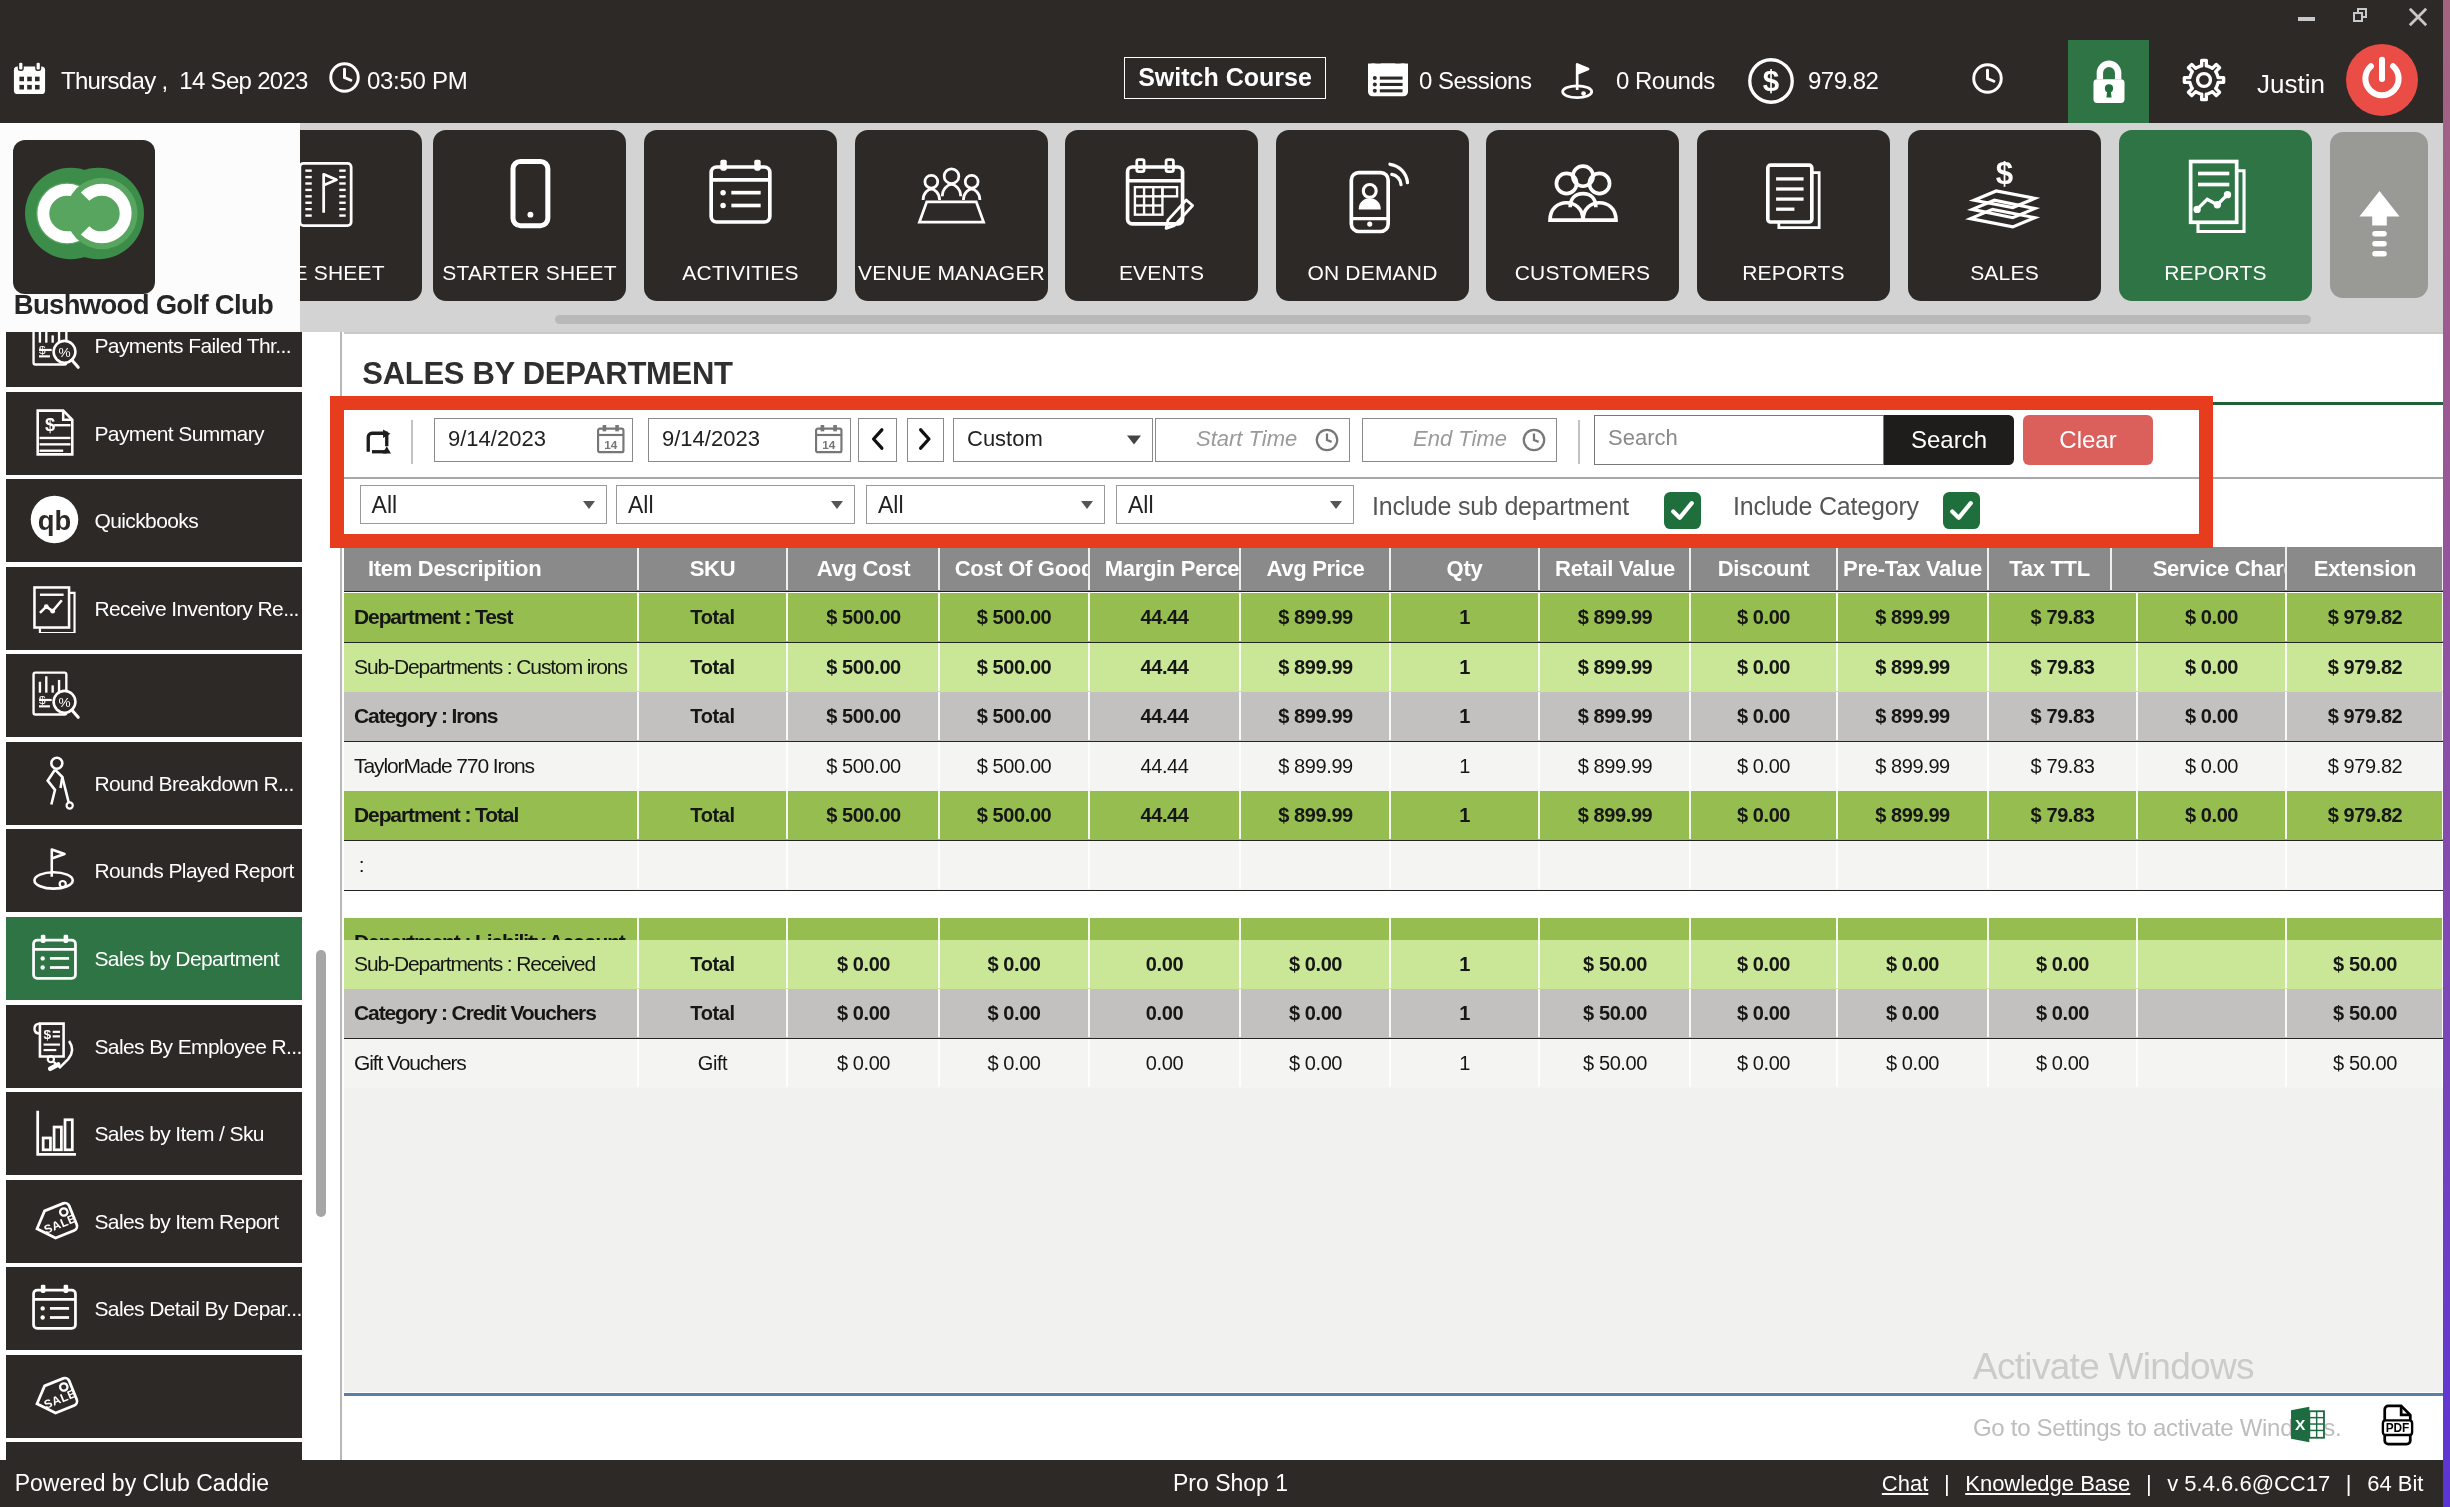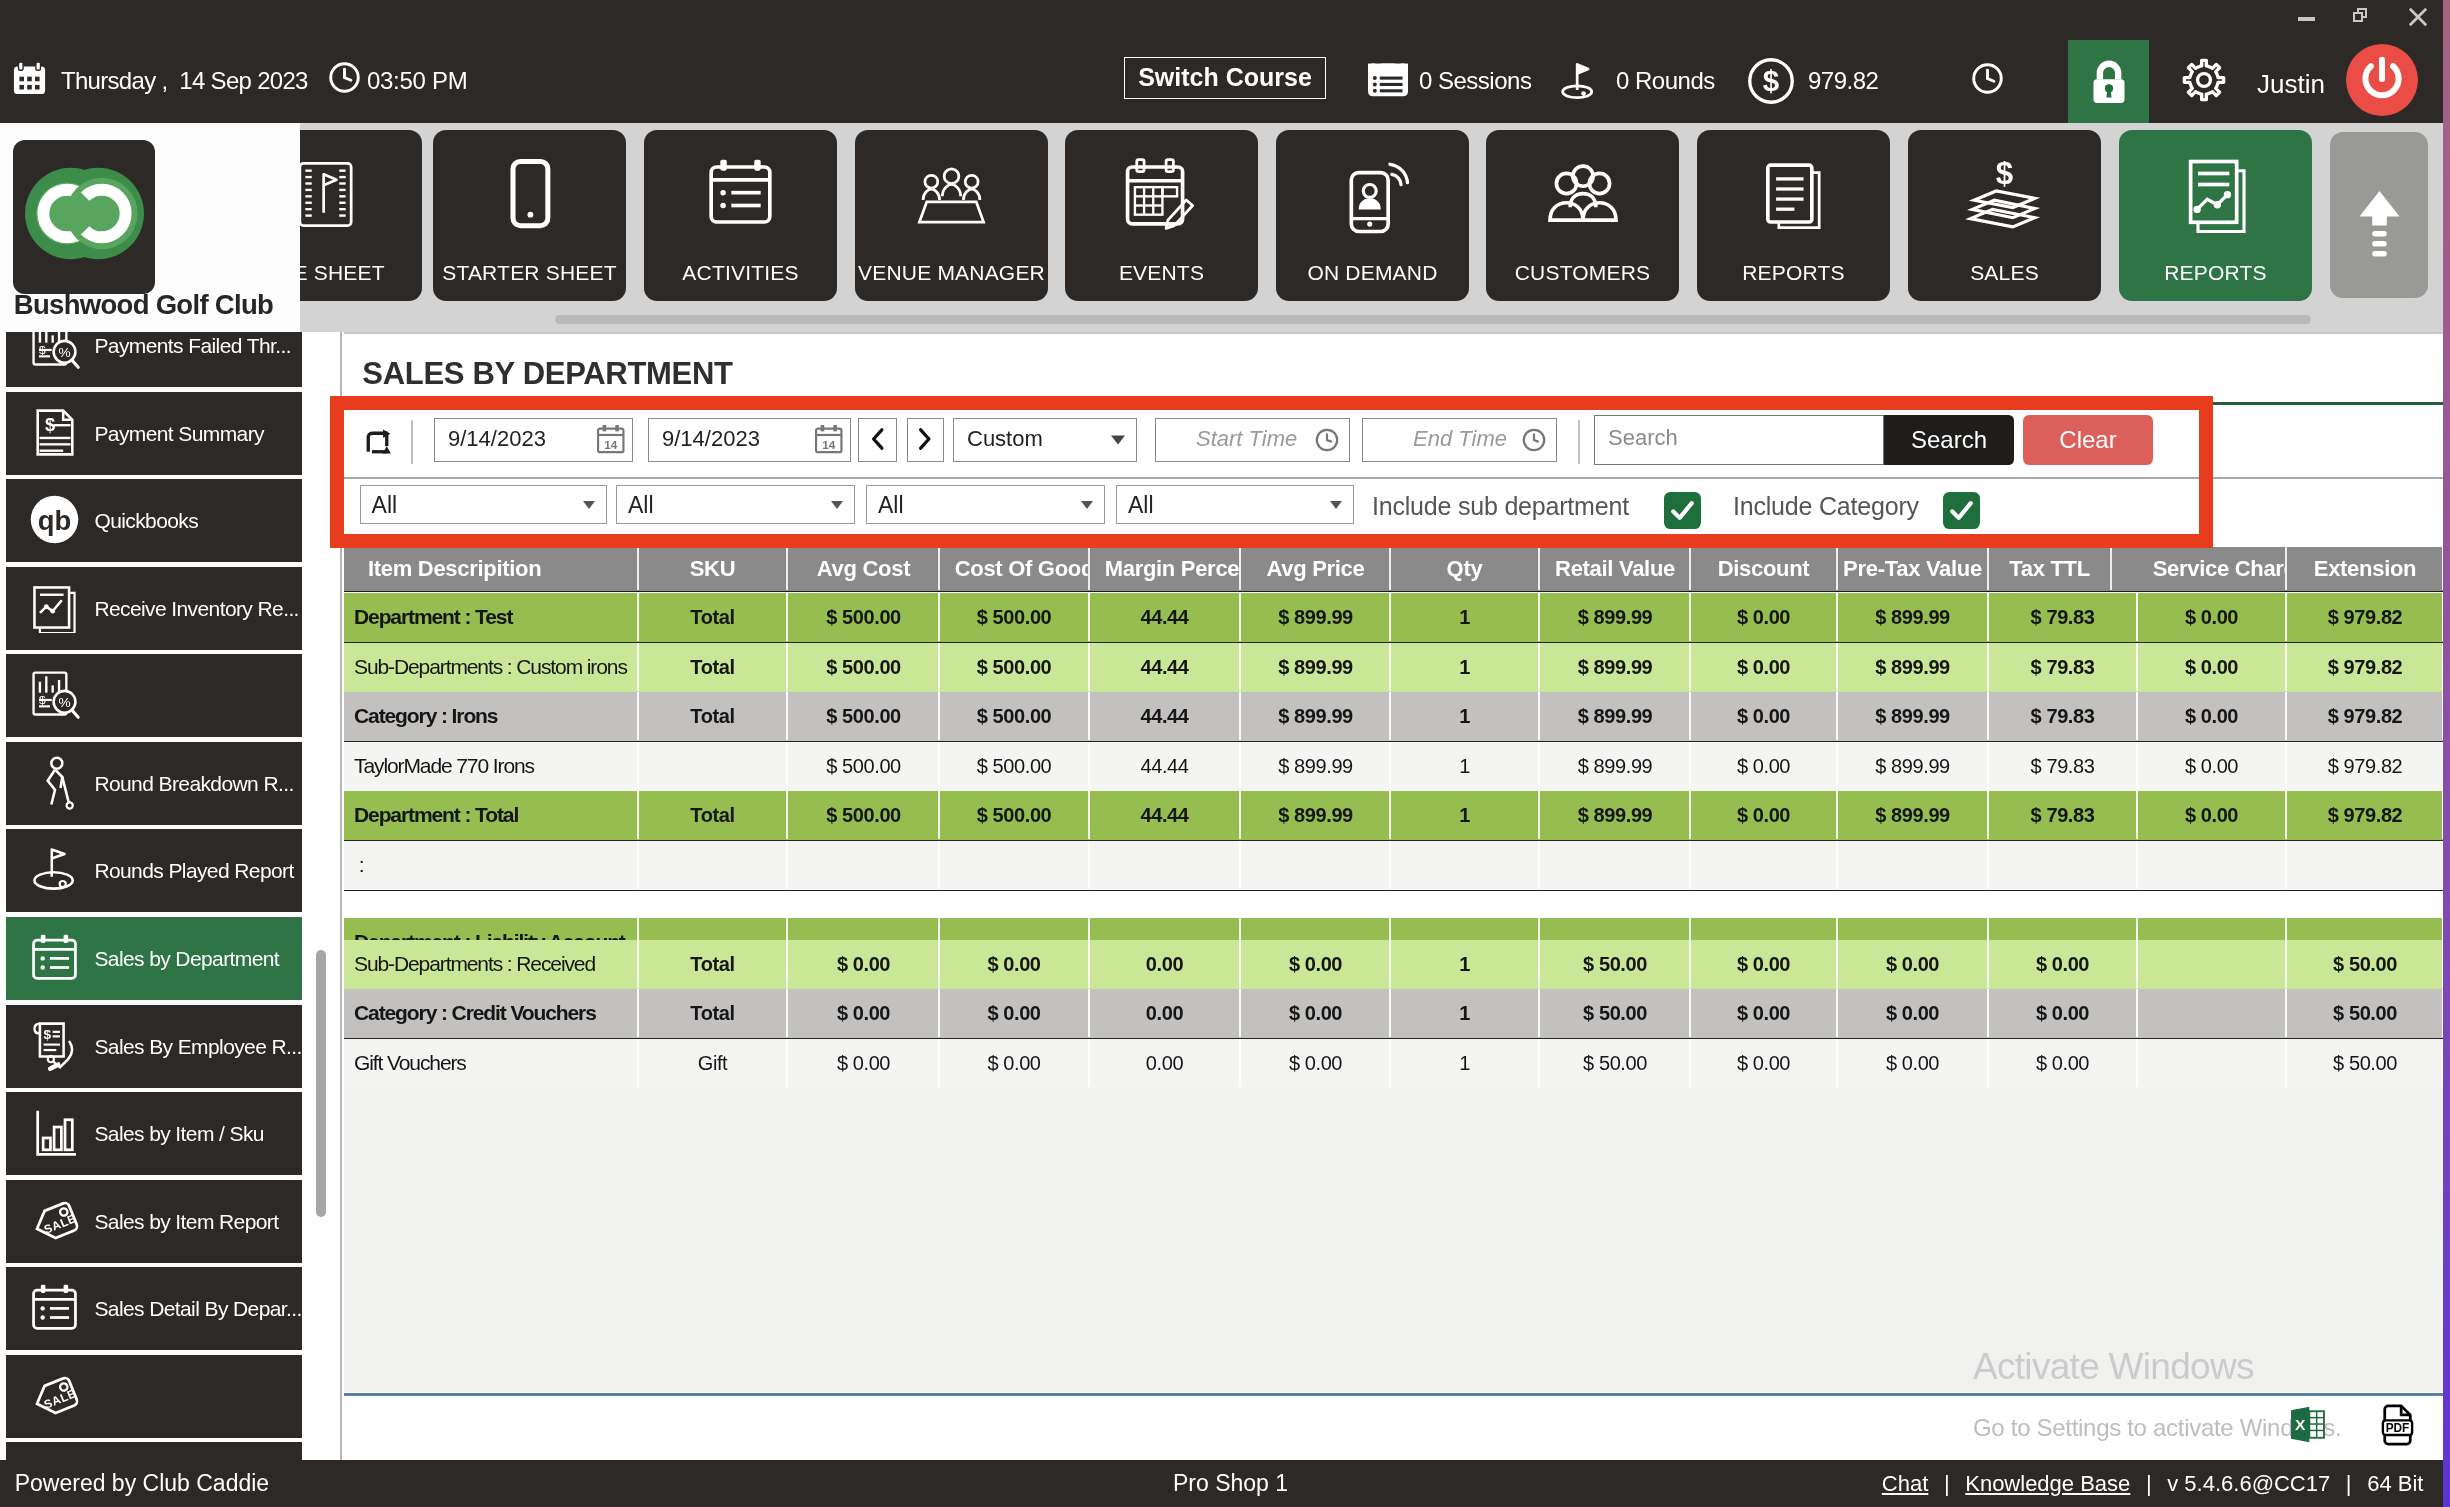--- a/index.html
+++ b/index.html
@@ -506,21 +506,21 @@
 <rect x="6" y="0" width="4" height="7" fill="#777"></rect>
             <rect x="20" y="0" width="4" height="7" fill="#777"></rect>
 <text x="15" y="26" font-size="13" font-weight="bold" fill="#777" text-anchor="middle" font-family="Liberation Sans">14</text>
           </svg></span></div>
 <div class="inpt" style="left:514px;top:86px;width:39px;text-align:center;padding-top:8.3px"><svg width="16.5" height="24" viewBox="0 0 18 26">
           <polyline points="14,3 5,13 14,23" fill="none" stroke="#111" stroke-width="3.6" stroke-linecap="round" stroke-linejoin="round"></polyline>
         </svg></div>
 <div class="inpt" style="left:563px;top:86px;width:37px;text-align:center;padding-top:8.3px"><svg width="16.5" height="24" viewBox="0 0 18 26">
           <polyline points="4,3 13,13 4,23" fill="none" stroke="#111" stroke-width="3.6" stroke-linecap="round" stroke-linejoin="round"></polyline>
         </svg></div>
-<div class="inpt" style="left:609px;top:86px;width:184px;padding:7.3px 0 0 13px">Custom<span class="ddarrow"></span></div>
+<div class="inpt" style="left:609px;top:86px;width:200px;padding:7.3px 0 0 13px">Custom<span class="ddarrow"></span></div>
 <div class="inpt phold" style="left:811px;top:86px;width:195px;padding:7.3px 0 0 40px">Start Time<span class="abs" style="right:9.2px;top:8.3px"><svg width="26" height="26" viewBox="0 0 28 28">
             <circle cx="14" cy="14" r="11" stroke="#777" fill="none" stroke-width="2.4"></circle>
             <path d="M14 7 V14 L19 16" stroke="#777" fill="none" stroke-width="2.4"></path>
           </svg></span></div>
 <div class="inpt phold" style="left:1018px;top:86px;width:195px;padding:7.3px 0 0 50px">End Time<span class="abs" style="right:9.2px;top:8.3px"><svg width="26" height="26" viewBox="0 0 28 28">
             <circle cx="14" cy="14" r="11" stroke="#777" fill="none" stroke-width="2.4"></circle>
             <path d="M14 7 V14 L19 16" stroke="#777" fill="none" stroke-width="2.4"></path>
           </svg></span></div>
 <div class="abs" style="left:1234px;top:88px;width:1.8px;height:44px;background:#c2c2c2"></div>
 <div class="inpt" style="left:1250px;top:83px;width:290px;height:50px;color:#8a8a8a;padding:9.2px 0 0 13px;border-color:#777">Search</div>

